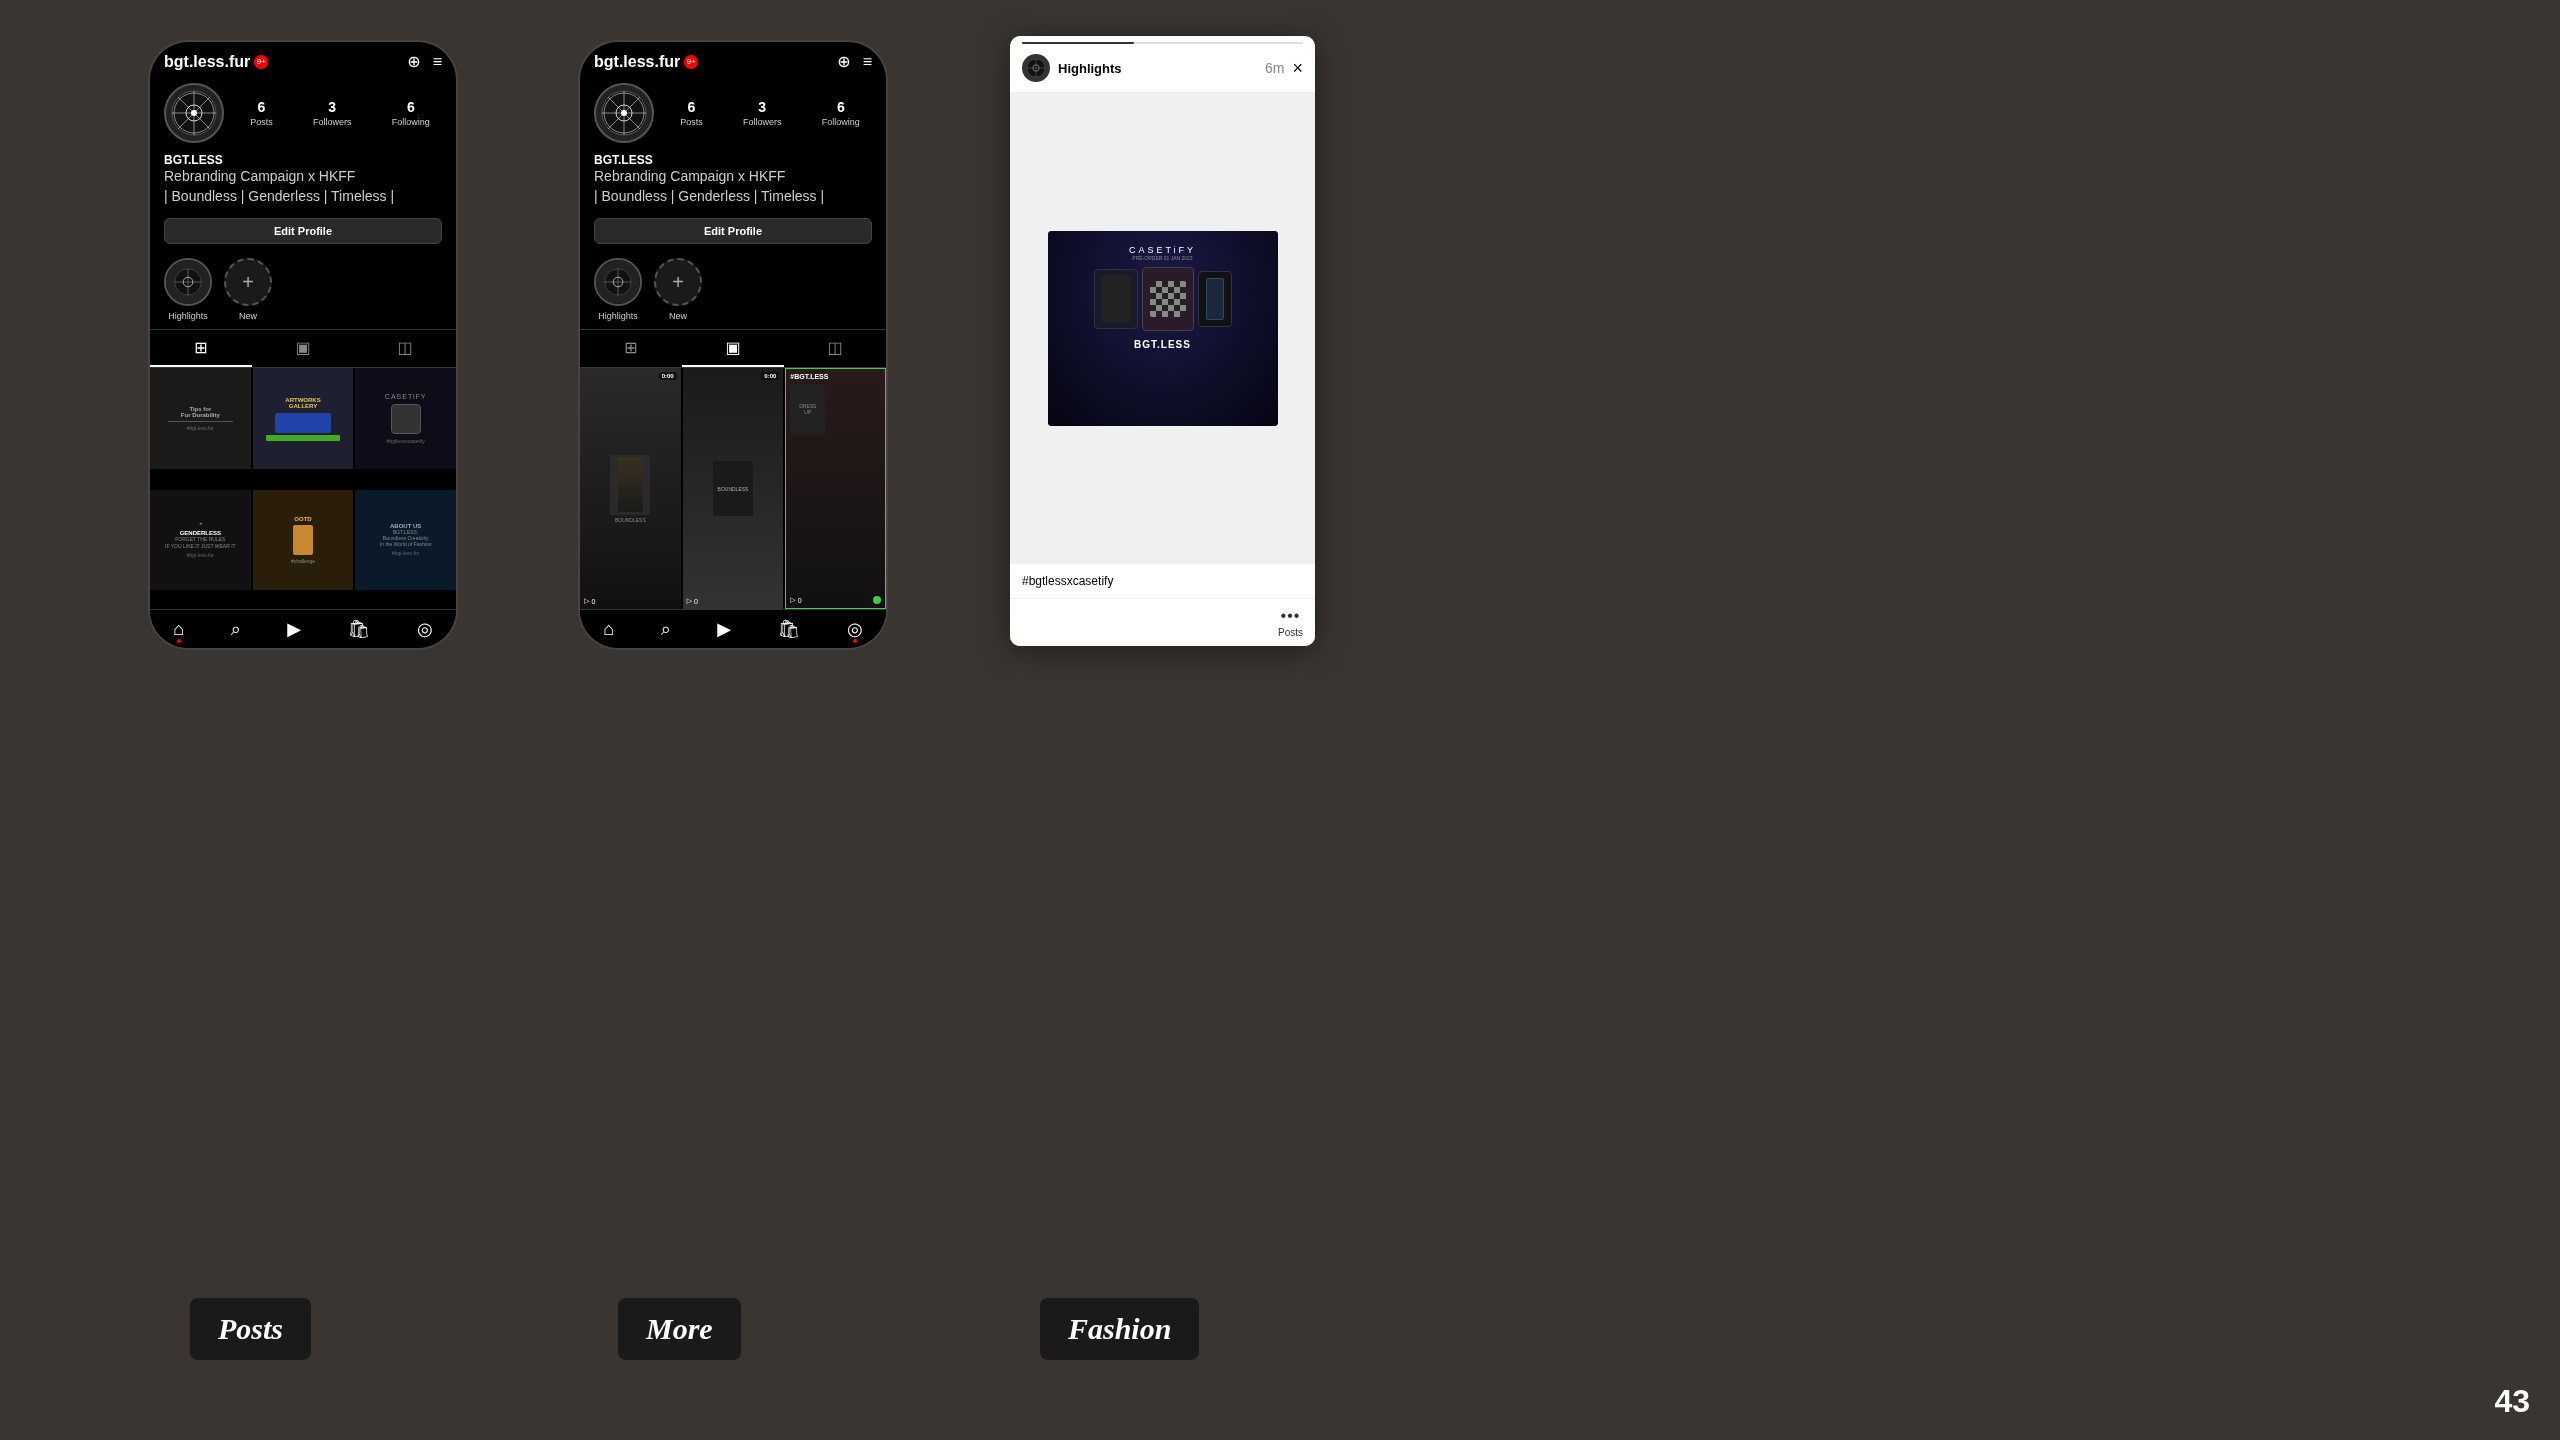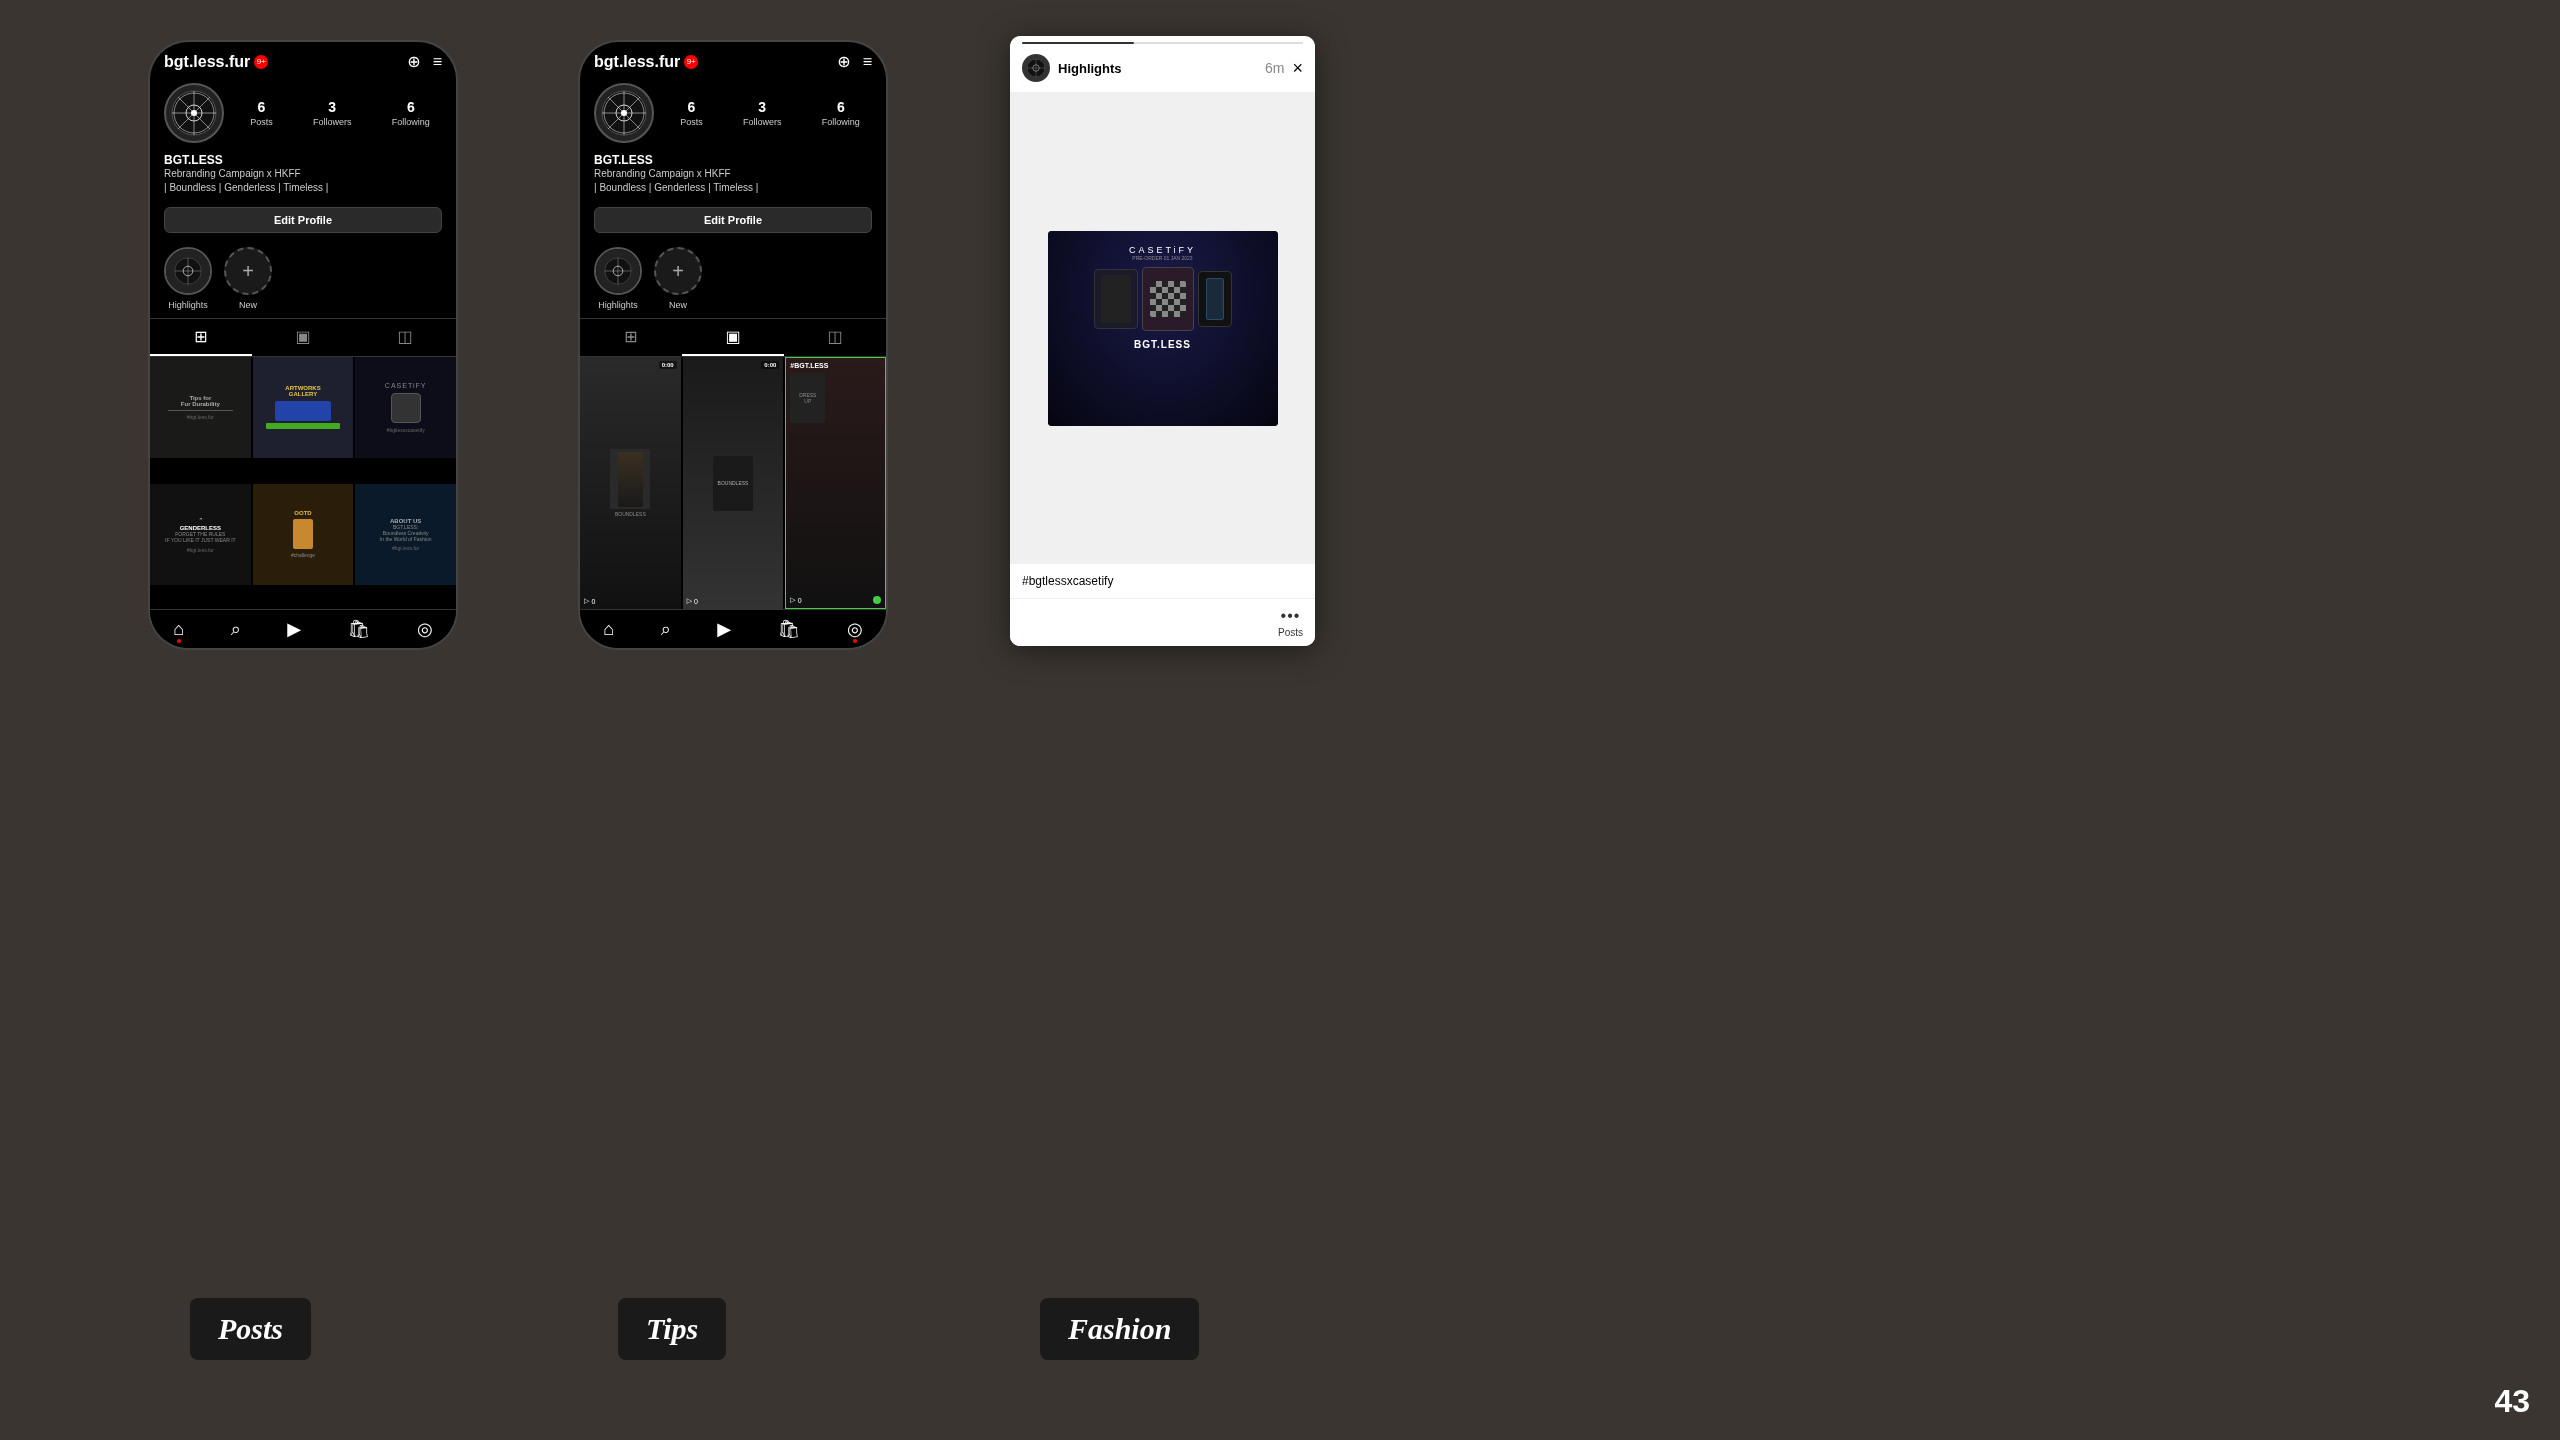--- a/index.html
+++ b/index.html
@@ -126,21 +126,21 @@
       padding: 4px 14px 6px;
     }
 
     .bio-name {
       font-size: 12px;
       font-weight: 700;
       color: #fff;
     }
 
     .bio-text {
-      font-size: 10px;
+      font-size: 14px;
       color: #ccc;
       line-height: 1.4;
     }
 
     .edit-btn {
       margin: 6px 14px;
       background: #2a2a2a;
       border: 1px solid #444;
       color: #fff;
       border-radius: 6px;
@@ -800,20 +800,20 @@
       <span>Posts</span>
     </div>
   </div>
 </div>
 
 <div class="label-box label-posts">
   <span class="label-text">Posts</span>
 </div>
 
 <div class="label-box label-reels">
-  <span class="label-text">Tips</span>
+  <span class="label-text">More</span>
 </div>
 
 <div class="label-box label-stories">
   <span class="label-text">Fashion</span>
 </div>
 
 <div class="page-num">43</div>
 
 </body></html>

